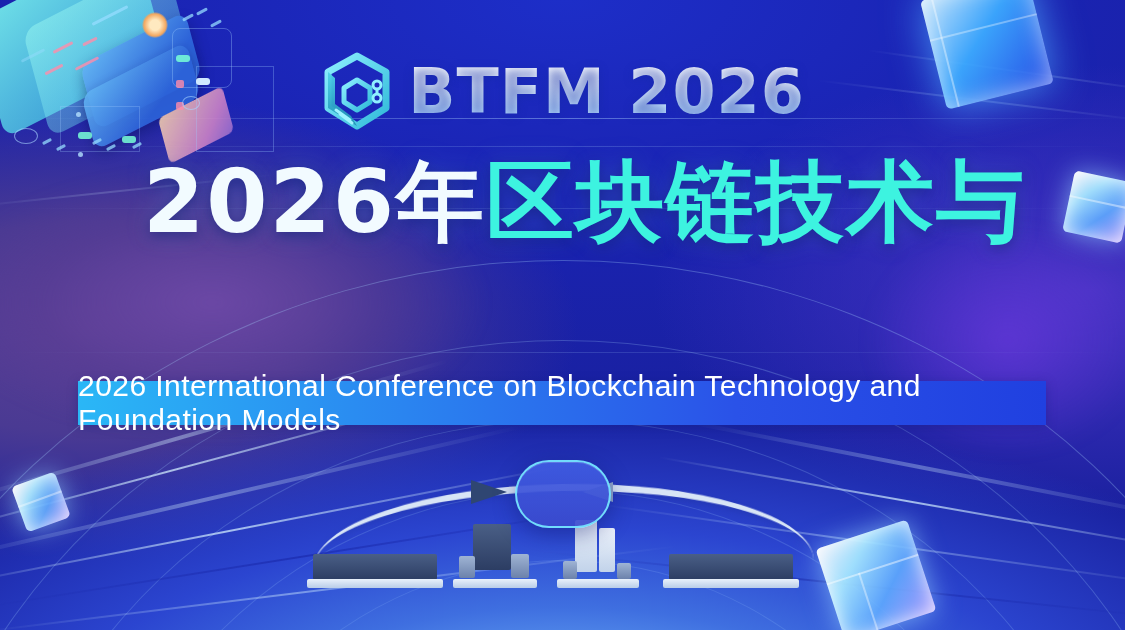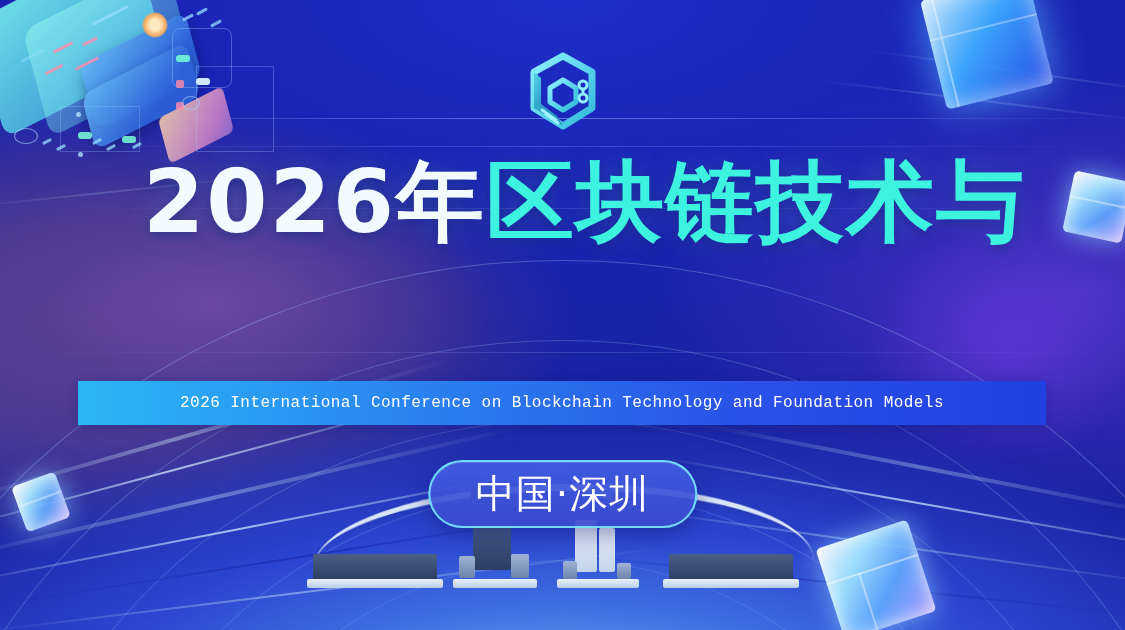--- a/index.html
+++ b/index.html
@@ -122,22 +122,22 @@
   .w{color:#f2fbff;}
   .cy{color:#3df3e0;}
 
   .subtitle-band{
     position:absolute;left:78px;top:381px;width:968px;height:44px;
     background:linear-gradient(90deg,#2ab7f6 0%,#2a84f0 34%,#2a52e8 68%,#2040e0 100%);
     display:flex;align-items:center;justify-content:center;
     box-shadow:0 2px 10px rgba(15,30,120,.35);
   }
   .subtitle-band span{
-    color:#fff;font-size:16px;letter-spacing:.45px;font-weight:400;
-    font-family:Liberation Mono, monospace;
+    color:#fff;font-size:30px;letter-spacing:.45px;font-weight:400;
+    font-family:Liberation Sans, sans-serif;
   }
 
   .meta-pill{
     position:absolute;left:50%;top:460px;transform:translateX(-50%);
     height:68px;padding:0 46px;border-radius:34px;
     border:2px solid rgba(120,235,255,.9);
     background:linear-gradient(180deg,rgba(64,92,226,.92),rgba(58,74,205,.92));
     display:flex;align-items:center;gap:44px;
     box-shadow:0 6px 22px rgba(15,25,110,.45),inset 0 1px 0 rgba(255,255,255,.18);
   }
@@ -281,30 +281,30 @@
           </linearGradient>
         </defs>
         <path d="M37 4 L66 20 L66 56 L37 74 L8 56 L8 20 Z" fill="none" stroke="url(#lgA)" stroke-width="7" stroke-linejoin="round"></path>
         <path d="M8 20 L8 56 L37 74 L31 64 L15 52 L15 26 Z" fill="url(#lgB)" opacity=".95"></path>
         <path d="M37 28 L50 36 L50 50 L37 58 L24 50 L24 36 Z" fill="none" stroke="url(#lgA)" stroke-width="5" stroke-linejoin="round"></path>
         <circle cx="57" cy="33" r="4" fill="none" stroke="#8ef0ff" stroke-width="3"></circle>
         <circle cx="57" cy="46" r="4" fill="none" stroke="#8ef0ff" stroke-width="3"></circle>
         <line x1="57" y1="37" x2="57" y2="42" stroke="#8ef0ff" stroke-width="3"></line>
         <path d="M16 58 L30 68 M20 62 L32 71" stroke="#9df3ff" stroke-width="3" fill="none" stroke-linecap="round"></path>
       </svg>
+      <div class="brand">BTFM 2026</div>
     </div>
 
     <div class="title-lines">
       <div class="tline">
         <span class="w">2026年</span><span class="cy">区块链技术与</span>
       </div>
     </div>
 
     <div class="subtitle-band">
       <span>2026 International Conference on Blockchain Technology and Foundation Models</span>
     </div>
 
     <div class="meta-pill">
-      <span>中国·深圳</span>
     </div>
 
   </div>
 </div>
 
 </body></html>

